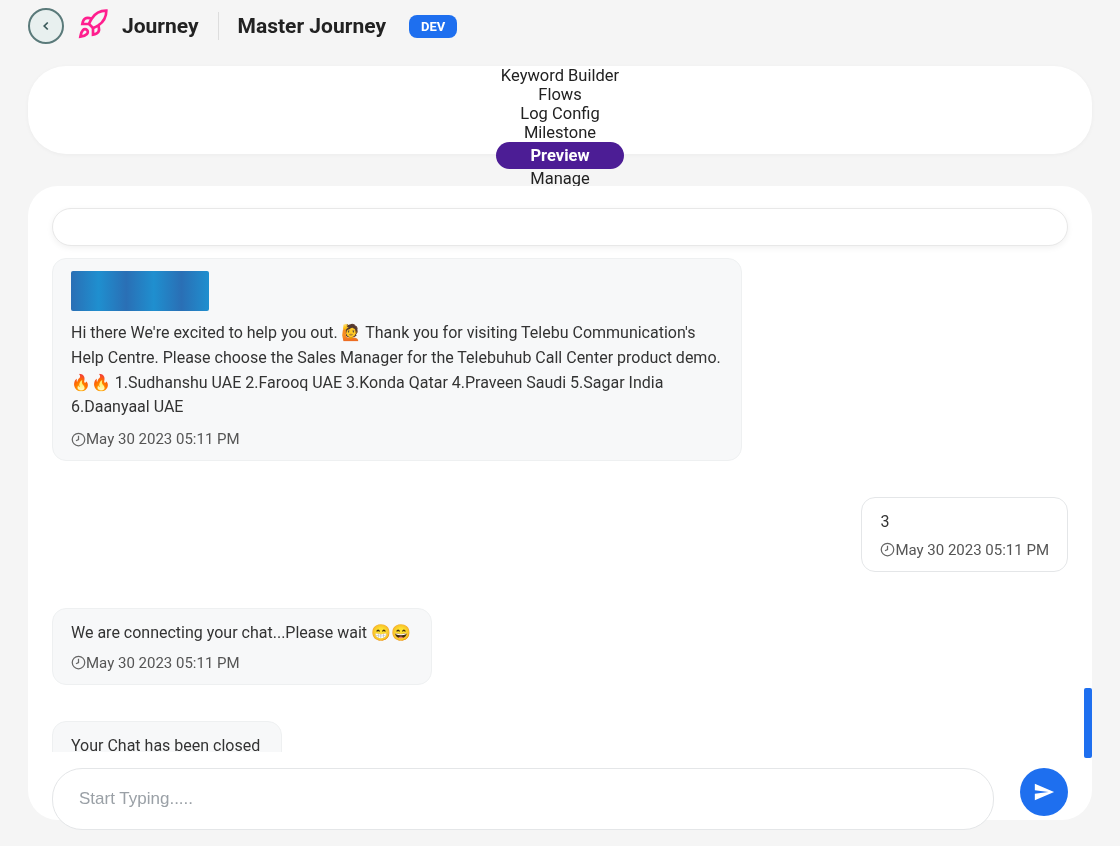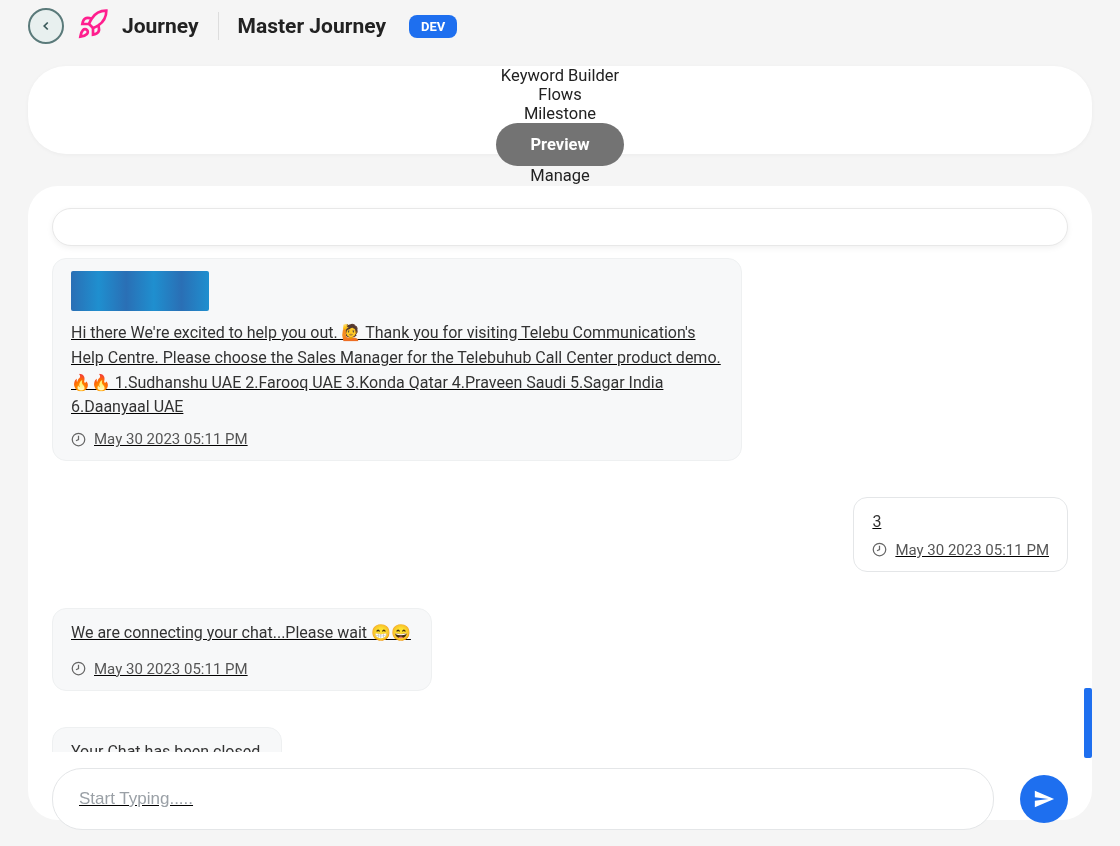--- a/index.html
+++ b/index.html
@@ -9,37 +9,37 @@
     .back-btn { width: 36px; height: 36px; border-radius: 50%; border: 2px solid #5a7a7a; background: #e8f0ef; display: flex; align-items: center; justify-content: center; cursor: pointer; }
     .back-btn svg { width: 14px; height: 14px; }
     .rocket-icon { width: 32px; height: 32px; }
     .header-title { font-size: 21px; font-weight: 700; color: #222; }
     .header-divider { width: 1px; height: 28px; background: #ddd; margin: 0 6px; }
     .header-subtitle { font-size: 21px; font-weight: 700; color: #222; }
     .dev-badge { background: #1e6fef; color: #fff; font-size: 13px; font-weight: 700; padding: 4px 12px; border-radius: 8px; margin-left: 10px; text-align: center; }
     
     .tabs-card { background: #fff; border-radius: 38px; margin: 14px 28px 0; padding: 0 34px; display: flex; align-items: center; height: 88px; box-shadow: 0 1px 4px rgba(0,0,0,0.04); flex-direction: column; }
     .tab { font-size: 16.5px; color: #222; cursor: pointer; padding: 0 18px; display: flex; align-items: center; height: 100%; text-align: center; }
-    .tab.active { background: #737373; color: #fff; font-weight: 700; border-radius: 34px; height: 64px; padding: 12px 34px; }
+    .tab.active { background: #4c1d95; color: #fff; font-weight: 700; border-radius: 34px; height: 64px; padding: 4px 34px; }
     .tab-divider { width: 1px; height: 34px; background: #e5e5e5; }
     .tab-last { line-height: 1.4; text-align: center; }
     
-    .content-card { background: #fff; border-radius: 30px; margin: 32px 28px 0; padding: 22px 14px 4px; position: relative; height: 634px; text-decoration: underline; }
+    .content-card { background: #fff; border-radius: 30px; margin: 32px 28px 0; padding: 22px 14px 4px; position: relative; height: 634px; }
     .top-input-bar { background: #fff; border: 1px solid #e8e8e8; border-radius: 30px; height: 38px; margin: 0 10px 12px; box-shadow: 0 2px 6px rgba(0,0,0,0.06); }
     
     .chat-area { height: 494px; overflow-y: auto; padding: 0 10px; }
     
     .msg-left { background: #f7f8f9; border-radius: 14px; padding: 12px 18px 12px; margin-bottom: 36px; max-width: 690px; border: 1px solid #eef0f1; }
     .msg-right { background: #fff; border: 1px solid #e4e6e8; border-radius: 14px; padding: 12px 18px; margin-bottom: 36px; margin-left: auto; max-width: 220px; width: fit-content; }
     .msg-img { width: 138px; height: 40px; background: linear-gradient(90deg,#2a6fb5 0%,#1f8fcf 20%,#2a6fb5 40%,#1f8fcf 60%,#2a6fb5 80%,#1f8fcf 100%); border-radius: 2px; margin-bottom: 10px; display: block; }
     .msg-text { font-size: 16px; color: #333; line-height: 1.55; margin-bottom: 10px; }
-    .msg-meta { display: flex; align-items: center; gap: 8px; color: #555; font-size: 15px; }
+    .msg-meta { display: flex; align-items: center; gap: 0; color: #555; font-size: 15px; }
     .msg-meta svg { width: 15px; height: 15px; }
     
-    .compose-row { display: flex; align-items: center; gap: 26px; margin: 16px 10px 0; }
+    .compose-row { display: flex; align-items: flex-start; gap: 26px; margin: 16px 10px 0; }
     .compose-input { flex: 1; border: 1px solid #e4e6e8; border-radius: 30px; height: 62px; padding: 0 26px; font-size: 17px; color: #888; outline: none; }
     .compose-input::placeholder { color: #9aa0a6; }
     .send-btn { width: 48px; height: 48px; border-radius: 50%; background: #1e6fef; display: flex; align-items: center; justify-content: center; cursor: pointer; border: none; }
     .send-btn svg { width: 22px; height: 22px; fill: #fff; }
     
     .blue-scroll { position: absolute; right: 0; top: 502px; width: 8px; height: 70px; background: #1e6fef; border-radius: 2px; }
   </style>
 </head>
 <body>
 
@@ -62,20 +62,21 @@
   <span class="header-subtitle">Master Journey</span>
   <span class="dev-badge">DEV</span>
 </div>
 
 <div class="tabs-card">
   <div class="tab">Keyword Builder</div>
   <div class="tab-divider"></div>
   <div class="tab">Flows</div>
   <div class="tab-divider"></div>
   <div class="tab-divider"></div>
+  <div class="tab">Log Config</div>
   <div class="tab-divider"></div>
   <div class="tab">Milestone</div>
   <div class="tab active">Preview</div>
   <div class="tab">Manage</div>
   <div class="tab-divider"></div>
   <div class="tab tab-last">
       <span>Flow Tree</span>
     </div>
 </div>
 
@@ -100,21 +101,21 @@
       <div class="msg-meta">
         <svg viewBox="0 0 24 24" fill="none" stroke="#666" stroke-width="2">
             <circle cx="12" cy="12" r="10"></circle>
             <polyline points="12 6 12 12 8 14"></polyline>
           </svg>
         <span>May 30 2023 05:11 PM</span>
       </div>
     </div>
 
     <div class="msg-left" style="max-width:380px">
-      <div class="msg-text" style="margin-bottom:14px">We are connecting your chat...Please wait 😁😄</div>
+      <div class="msg-text" style="margin-bottom:8px">We are connecting your chat...Please wait 😁😄</div>
       <div class="msg-meta">
         <svg viewBox="0 0 24 24" fill="none" stroke="#666" stroke-width="2">
             <circle cx="12" cy="12" r="10"></circle>
             <polyline points="12 6 12 12 8 14"></polyline>
           </svg>
         <span>May 30 2023 05:11 PM</span>
       </div>
     </div>
 
     <div class="msg-left" style="max-width:230px">

